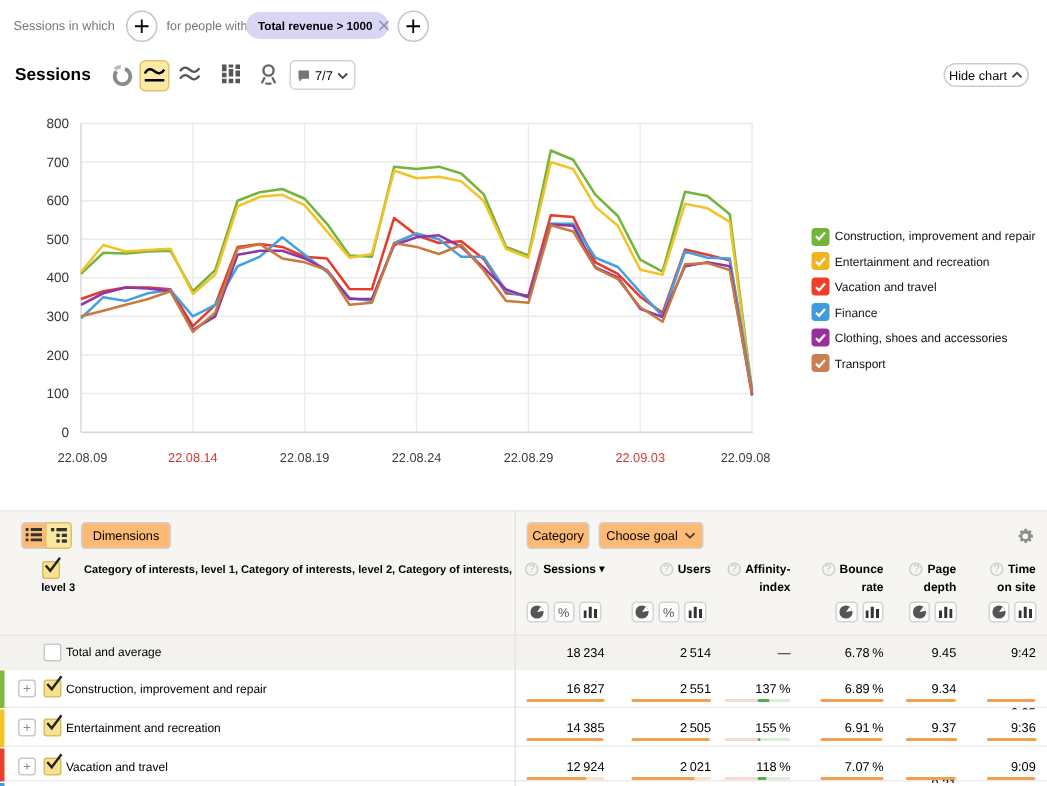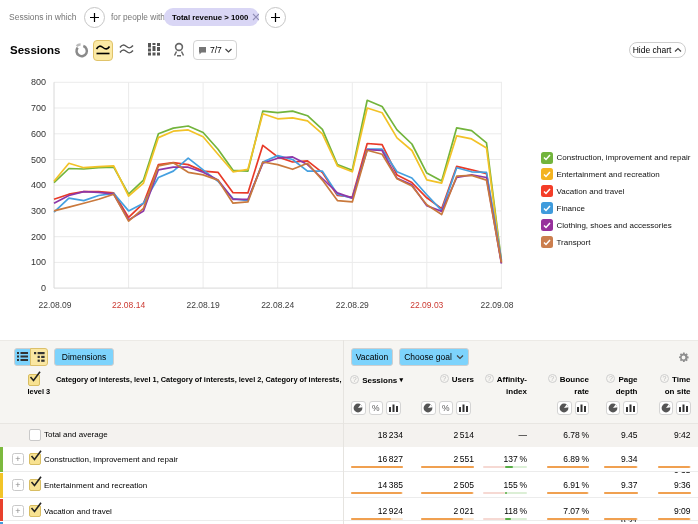--- a/index.html
+++ b/index.html
@@ -1,17 +1,17 @@
 <!DOCTYPE html>
 <html><head><meta charset="utf-8">
 <style>
 *{margin:0;padding:0;box-sizing:border-box}
 html,body{width:698px;height:524px;background:#fff;font-family:"Liberation Sans",sans-serif;overflow:hidden;position:relative}
 .abs{position:absolute}
-.btn{position:absolute;background:#7dd3fc;border:1px solid #cfcfcf;border-radius:3px;font-size:8.5px;color:#000;display:flex;align-items:center;justify-content:center}
+.btn{position:absolute;background:#fdba74;border:1px solid #cfcfcf;border-radius:3px;font-size:8.5px;color:#000;display:flex;align-items:center;justify-content:center}
 .yel{background:#fae7a2;border-color:#dcc06a}
 .ckw{position:absolute;width:12px;height:12px;border:1px solid #c9c9c9;border-radius:2px;background:#fff}
 .cky{position:absolute;width:12px;height:12px;border:1px solid #d8bd62;border-radius:2px;background:#f8e291}
 .num{position:absolute;font-size:8.5px;color:#000;text-align:left}
 .bar{position:absolute;height:2px;border-radius:1px}
 .hdr{position:absolute;font-size:8px;font-weight:bold;color:#000;text-align:right;line-height:12px}
 .qm{display:inline-block;width:9px;height:9px;border:1px solid #cfcfcf;border-radius:50%;font-size:7px;font-weight:normal;color:#bdbdbd;text-align:center;line-height:8.5px;vertical-align:1px;margin-right:3px}
 .mini{position:absolute;width:14.5px;height:14.5px;border:1px solid #d4d4d4;border-radius:3px;background:#fff;display:flex;align-items:center;justify-content:center;color:#555}
 .leg{position:absolute;left:541px;height:12px}
 .legbox{position:absolute;left:0;top:0;width:12px;height:12px;border-radius:2.5px}
@@ -196,21 +196,21 @@
         <rect x="0" y="0" width="2.2" height="2.2"></rect>
         <rect x="3.6" y="0" width="7" height="2.2"></rect>
         <rect x="3.6" y="3.8" width="2.2" height="2.2"></rect>
         <rect x="7.2" y="3.8" width="3.4" height="2.2"></rect>
         <rect x="3.6" y="7.6" width="2.2" height="2.2"></rect>
         <rect x="7.2" y="7.6" width="3.4" height="2.2"></rect>
       </g>
     </svg>
   </div>
 <div class="btn" style="left:54px;top:347.5px;width:60px;height:18px">Dimensions</div>
-<div class="btn" style="left:351px;top:347.5px;width:42px;height:18px">Vacation</div>
+<div class="btn" style="left:351px;top:347.5px;width:42px;height:18px">Category</div>
 <div class="btn" style="left:399px;top:347.5px;width:70px;height:18px">Choose goal
 <svg width="8" height="6" style="margin-left:4px">
       <path d="M1 1.5 L4 4.5 L7 1.5" fill="none" stroke="#444" stroke-width="1.2"></path>
     </svg></div>
 <svg class="abs" style="left:676.5px;top:350.5px" width="13" height="13" viewBox="0 0 24 24">
     <path fill="#8e8e8e" d="M12 8.5a3.5 3.5 0 1 0 0 7 3.5 3.5 0 0 0 0-7zm9.4 5.4l-2.2-.4a7 7 0 0 1-.6 1.5l1.3 1.8-2.1 2.1-1.8-1.3a7 7 0 0 1-1.5.6l-.4 2.2h-3l-.4-2.2a7 7 0 0 1-1.5-.6l-1.8 1.3-2.1-2.1 1.3-1.8a7 7 0 0 1-.6-1.5l-2.2-.4v-3l2.2-.4a7 7 0 0 1 .6-1.5L5.3 6.4l2.1-2.1 1.8 1.3a7 7 0 0 1 1.5-.6l.4-2.2h3l.4 2.2a7 7 0 0 1 1.5.6l1.8-1.3 2.1 2.1-1.3 1.8a7 7 0 0 1 .6 1.5l2.2.4z"></path>
   </svg>
 
 <div class="cky" style="left:27.5px;top:374px"></div>
 <svg class="abs" style="left:29px;top:371px" width="12" height="12">

